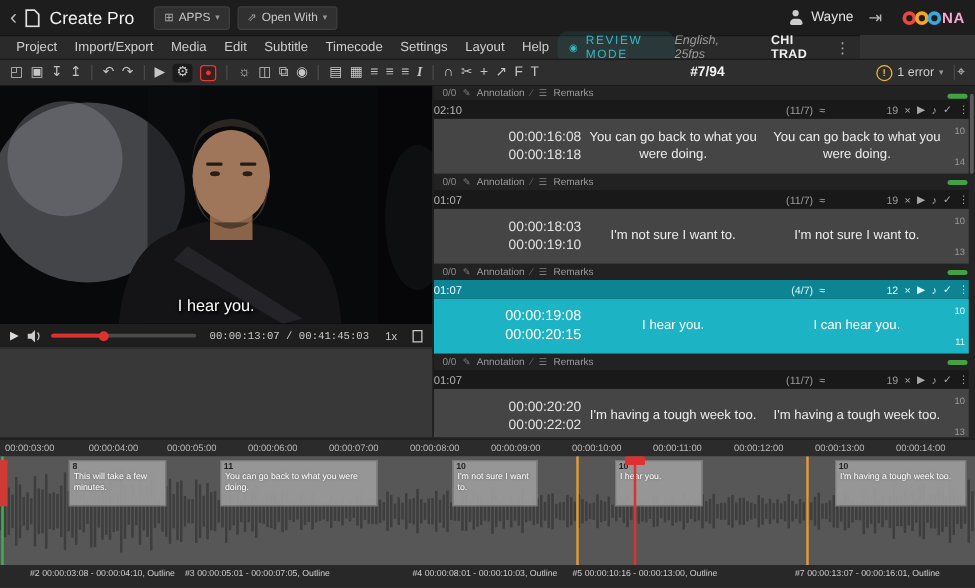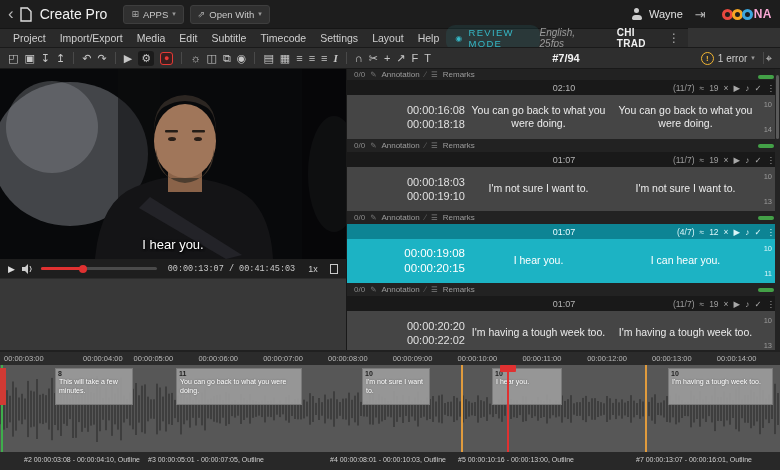--- a/index.html
+++ b/index.html
@@ -70,24 +70,24 @@
   .knob{position:absolute;top:-2.5px;width:8px;height:8px;border-radius:50%;background:#e03131;}
   .ptime{font-size:8.5px;color:#c9c9c9;margin-left:4px;white-space:nowrap;font-family:Liberation Mono, monospace;}
   .pspeed{font-size:9px;color:#ccc;margin-left:6px;cursor:pointer;}
   .fs-box{width:8px;height:8px;border:1px solid #c9c9c9;margin-left:5px;cursor:pointer;}
   .player-rest{height:72px;background:#383838;border-top:1px solid #2b2b2b;}
 
   
   .list-pane{position:absolute;left:346px;top:0;width:434px;height:281px;background:#2c2c2c;
     overflow:hidden;border-left:1px solid #191919;}
   .row-strip{height:15px;background:#191919;position:relative;display:flex;align-items:center;}
-  .row-strip .dur{position:absolute;left:0;right:0;text-align:center;font-size:9px;color:#b5b5b5;}
+  .row-strip .dur{position:absolute;left:0;right:0;text-align:left;font-size:9px;color:#b5b5b5;}
   .strip-right{margin-left:auto;display:flex;align-items:center;gap:5px;padding-right:6px;
     position:relative;font-size:8.5px;color:#9d9d9d;z-index:1;}
-  .ratio{font-size:8.5px;}
+  .ratio{font-size:8.5px;margin-left:44px;}
   .strip-ic{font-size:8.5px;color:#a8a8a8;cursor:pointer;}
   .row-strip.sel{background:#0d8494;}
   .row-strip.sel .dur{color:#eafcff;}
   .row-strip.sel .strip-right,.row-strip.sel .strip-ic{color:#dcf6f9;}
   .row-content{height:44px;background:#454545;display:flex;align-items:center;}
   .col-tc{width:118px;text-align:right;font-size:11px;color:#e0e0e0;line-height:1.3;}
   .col-txt{width:147px;text-align:center;font-size:10.5px;color:#ececec;line-height:1.25;
     padding:0 5px;box-sizing:border-box;}
   .col-nums{width:16px;display:flex;flex-direction:column;justify-content:space-between;height:34px;
     font-size:7.5px;color:#9a9a9a;text-align:right;padding-right:3px;box-sizing:border-box;}
@@ -411,21 +411,21 @@
         </div>
       </section>
     <div class="list-scrollbar">
         <div class="thumb"></div>
       </div>
   </main>
 
   <footer class="timeline">
     <div class="ruler">
         <span style="left: 4px;">00:00:03:00</span>
-        <span style="left: 83px; text-align: right;">00:00:04:00</span>
+        <span style="left: 71px; text-align: right;">00:00:04:00</span>
         <span style="left: 133.6px;">00:00:05:00</span>
         <span style="left: 198.4px;">00:00:06:00</span>
         <span style="left: 263.2px;">00:00:07:00</span>
         <span style="left: 328px;">00:00:08:00</span>
         <span style="left: 392.8px;">00:00:09:00</span>
         <span style="left: 457.6px;">00:00:10:00</span>
         <span style="left: 522.4px;">00:00:11:00</span>
         <span style="left: 587.2px;">00:00:12:00</span>
         <span style="left: 652px;">00:00:13:00</span>
         <span style="left: 716.8px;">00:00:14:00</span>

